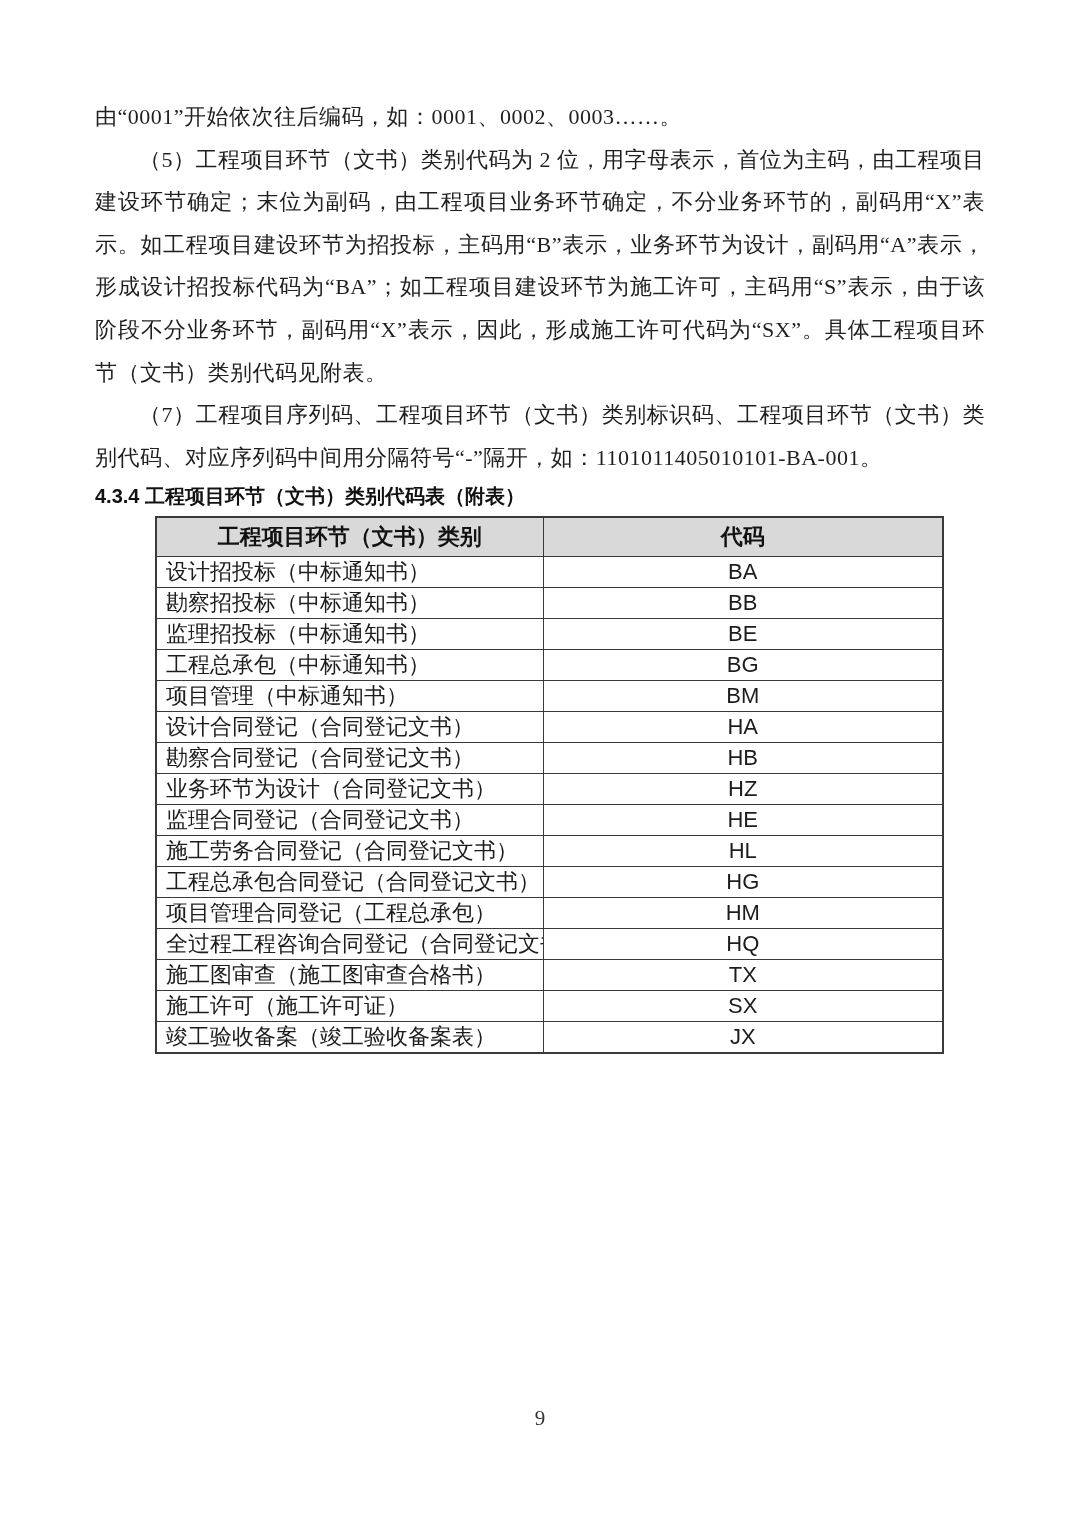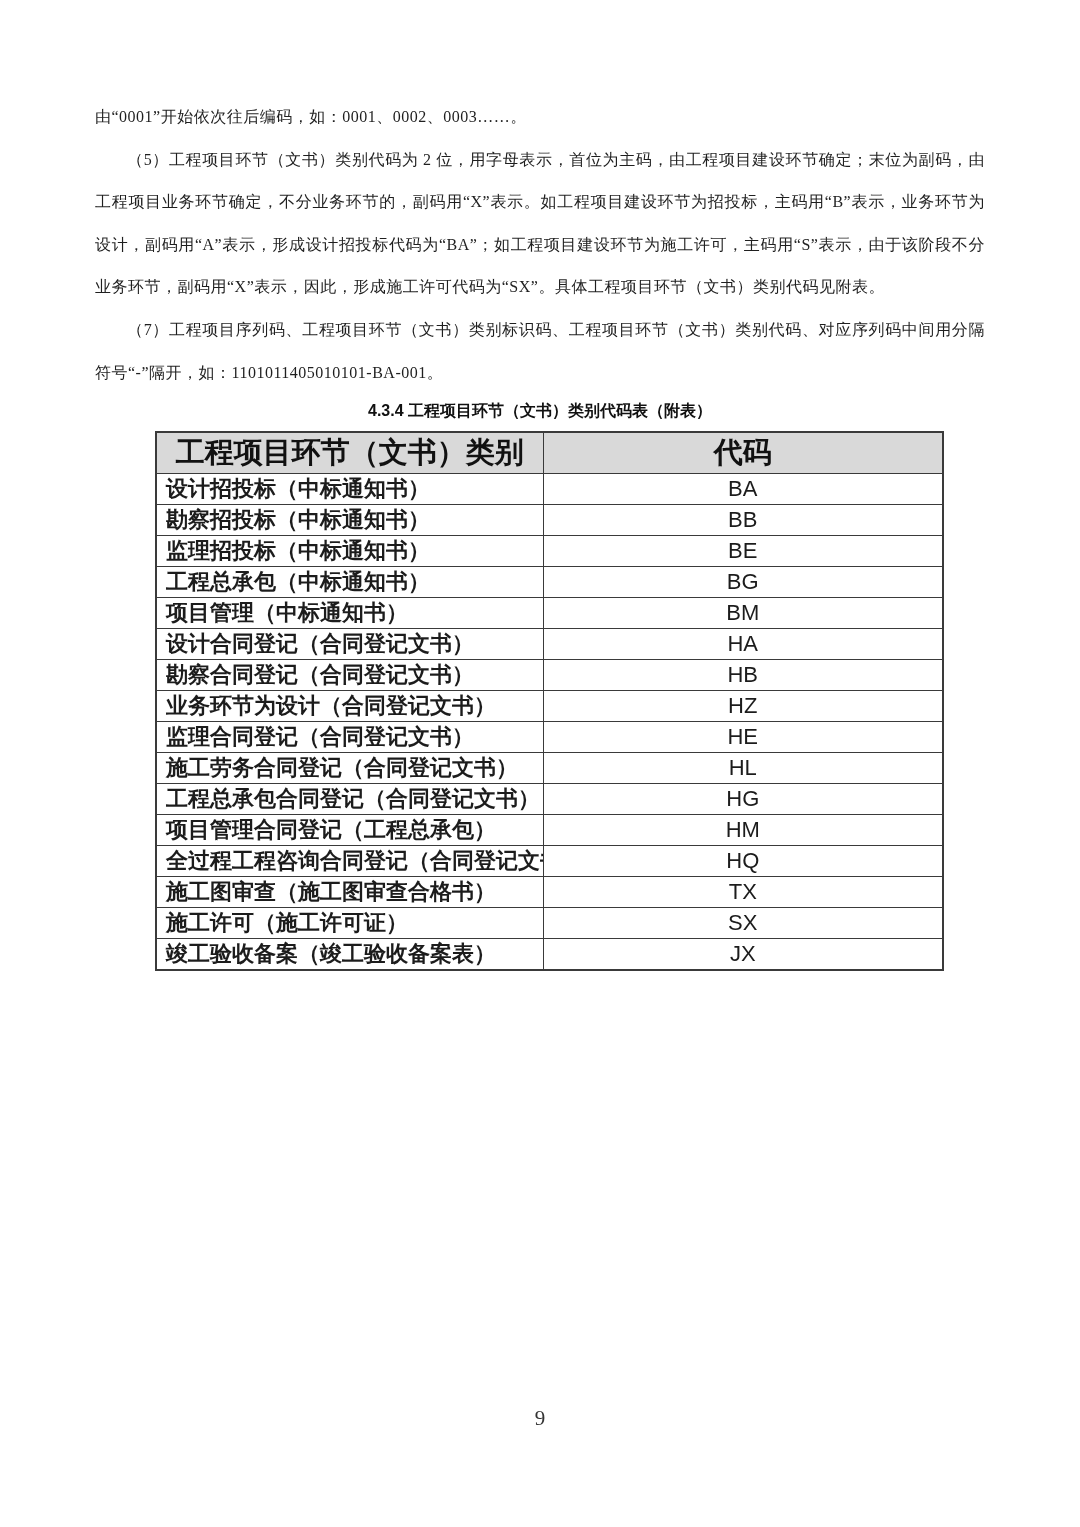--- a/index.html
+++ b/index.html
@@ -16,73 +16,71 @@
     color: var(--text, #1f1f1f);
   }
   .page-content {
     position: absolute;
     top: 96px;
     left: 95px;
     width: 890px;
   }
   .body-paragraph {
     margin: 0;
-    font-size: 16px;
+    font-size: 22px;
     line-height: 42.6px;
     text-align: justify;
     text-justify: inter-character;
     letter-spacing: 0.5px;
   }
   .body-paragraph.indent {
     text-indent: 2em;
   }
   .section-heading {
     margin: 3px 0 6px 0;
     font-family: "Liberation Sans", "DejaVu Sans", sans-serif;
     font-weight: bold;
-    font-size: 16px;
+    font-size: 20px;
     line-height: 28px;
     color: #111111;
-    text-align: center;
   }
   table.code-table {
     margin-left: 60px;
     width: 787px;
     border-collapse: collapse;
     table-layout: fixed;
     border: 2px solid var(--table-border, #333333);
   }
   table.code-table col.col-category { width: 387px; }
   table.code-table col.col-code     { width: 400px; }
   table.code-table th {
     background: var(--table-header-bg, #d9d9d9);
     border: 1px solid var(--table-border, #333333);
     border-top-width: 2px;
     height: 38px;
     font-family: "Liberation Sans", "DejaVu Sans", sans-serif;
     font-weight: bold;
-    font-size: 29px;
+    font-size: 22px;
     text-align: center;
     color: #111111;
     padding: 0;
   }
   table.code-table td {
     border: 1px solid var(--table-border, #333333);
     height: 30px;
     font-size: 22px;
     padding: 0;
     line-height: 30px;
     color: #1c1c1c;
     overflow: hidden;
     white-space: nowrap;
   }
   table.code-table td.category-cell {
     text-align: left;
     padding-left: 9px;
-    font-weight: bold;
   }
   table.code-table td.code-cell {
     text-align: center;
     font-family: Liberation Sans, sans-serif;
   }
   .page-number {
     position: absolute;
     top: 1406px;
     left: 0;
     width: 100%;

